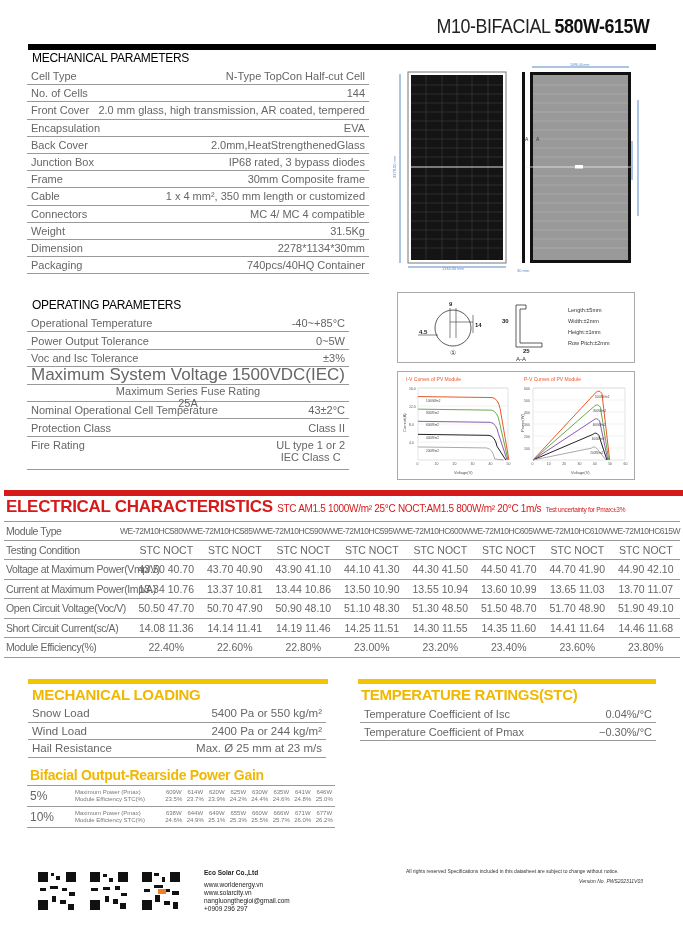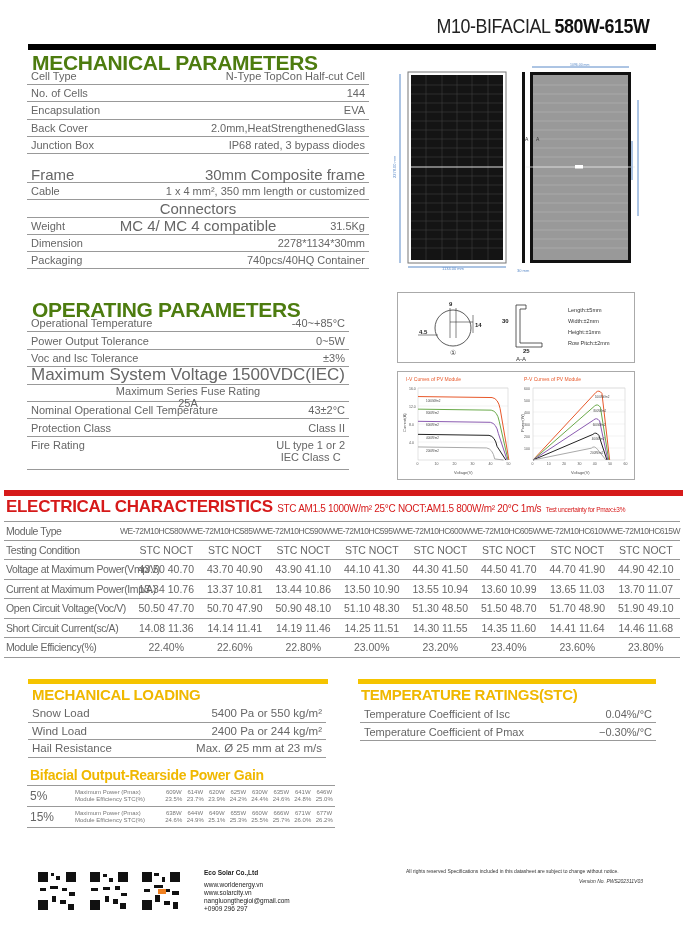--- a/index.html
+++ b/index.html
@@ -1,21 +1,21 @@
 <!DOCTYPE html>
 <html><head>
 <meta charset="utf-8">
 <style>
 *{box-sizing:border-box;margin:0;padding:0}
 body{width:683px;height:932px;background:#fff;font-family:"Liberation Sans",sans-serif;color:#555;position:relative;overflow:hidden}
 .abs{position:absolute}
 .title{right:34px;top:14px;font-size:21px;color:#222;letter-spacing:-0.5px;font-family:"Liberation Sans",sans-serif;transform:scaleX(0.85);transform-origin:right}
 .title b{font-weight:bold;color:#111}
 .topbar{left:28px;top:44px;width:628px;height:6px;background:#000}
-.sec-h{font-weight:bold;font-size:21px;color:#4d7c0f;letter-spacing:-0.3px}
+.sec-h{font-weight:normal;font-size:12px;color:#000000;letter-spacing:-0.3px}
 .tbl{width:342px}
 .row{display:flex;justify-content:space-between;align-items:center;border-bottom:1.5px solid #999;font-size:11px;color:#666;padding:0 4px}
 .row .v{text-align:center}
 .img-box{border:1px solid #aaa}
 .red-bar{left:4px;top:490px;width:679px;height:6px;background:#d61a1a}
 .ec-h{left:6px;top:497px;color:#d61a1a;font-weight:bold;font-size:17px;white-space:nowrap;letter-spacing:-0.3px}
 .ec-h span.s{font-weight:normal;font-size:10px}
 .ec-h span.xs{font-weight:normal;font-size:6.5px}
 .etable{left:4px;top:521px;width:676px;font-size:10.5px;color:#666}
 .erow{display:flex;align-items:center;border-bottom:1.5px solid #999;height:19.5px}
@@ -43,50 +43,56 @@
         <div>N-Type TopCon Half-cut Cell</div>
       </span>
     </div>
     <div class="row" style="height: 17.2px; font-size: 11px;">
       <span class="l">No. of  Cells</span>
       <span class="v">
         <div>144</div>
       </span>
     </div>
     <div class="row" style="height: 17.2px; font-size: 11px;">
+      <span class="l">Front Cover</span>
+      <span class="v">
+        <div>2.0 mm glass, high transmission, AR coated, tempered</div>
+      </span>
+    </div>
+    <div class="row" style="height: 17.2px; font-size: 11px;">
       <span class="l">Encapsulation</span>
       <span class="v">
         <div>EVA</div>
       </span>
     </div>
     <div class="row" style="height: 17.2px; font-size: 11px;">
       <span class="l">Back Cover</span>
       <span class="v">
         <div>2.0mm,HeatStrengthenedGlass</div>
       </span>
     </div>
     <div class="row" style="height: 17.2px; font-size: 11px;">
       <span class="l">Junction Box</span>
       <span class="v">
         <div>IP68 rated, 3 bypass diodes</div>
       </span>
     </div>
-    <div class="row" style="height: 17.2px; font-size: 15px; margin-top: 12px;">
+    <div class="row" style="height: 17.2px; font-size: 11px;">
       <span class="l">Frame</span>
       <span class="v">
         <div>30mm Composite frame</div>
       </span>
     </div>
     <div class="row" style="height: 17.2px; font-size: 11px;">
       <span class="l">Cable</span>
       <span class="v">
         <div>1 x 4 mm², 350 mm length or customized</div>
       </span>
     </div>
-    <div class="row" style="height: 17.2px; font-size: 15px; flex-direction: column;">
+    <div class="row" style="height: 17.2px; font-size: 11px;">
       <span class="l">Connectors</span>
       <span class="v">
         <div>MC 4/ MC 4 compatible</div>
       </span>
     </div>
     <div class="row" style="height: 17.2px; font-size: 11px;">
       <span class="l">Weight</span>
       <span class="v">
         <div>31.5Kg</div>
       </span>
@@ -495,21 +501,21 @@
           <div>641W</div>
           <div>24.8%</div>
         </div>
         <div style="flex: 1 1 0%; text-align: center;">
           <div>646W</div>
           <div>25.0%</div>
         </div>
       </div>
     </div>
     <div class="bif-row">
-      <div style="width: 48px; font-size: 12px; color: rgb(102, 102, 102); padding-left: 3px;">15%</div>
+      <div style="width: 48px; font-size: 12px; color: rgb(102, 102, 102); padding-left: 3px;">10%</div>
       <div style="width: 88px; line-height: 7px;">
         <div>Maximum Power (Pmax)</div>
         <div>Module Efficiency STC(%)</div>
       </div>
       <div style="flex: 1 1 0%; display: flex; line-height: 7px;">
         <div style="flex: 1 1 0%; text-align: center;">
           <div>638W</div>
           <div>24.6%</div>
         </div>
         <div style="flex: 1 1 0%; text-align: center;">

